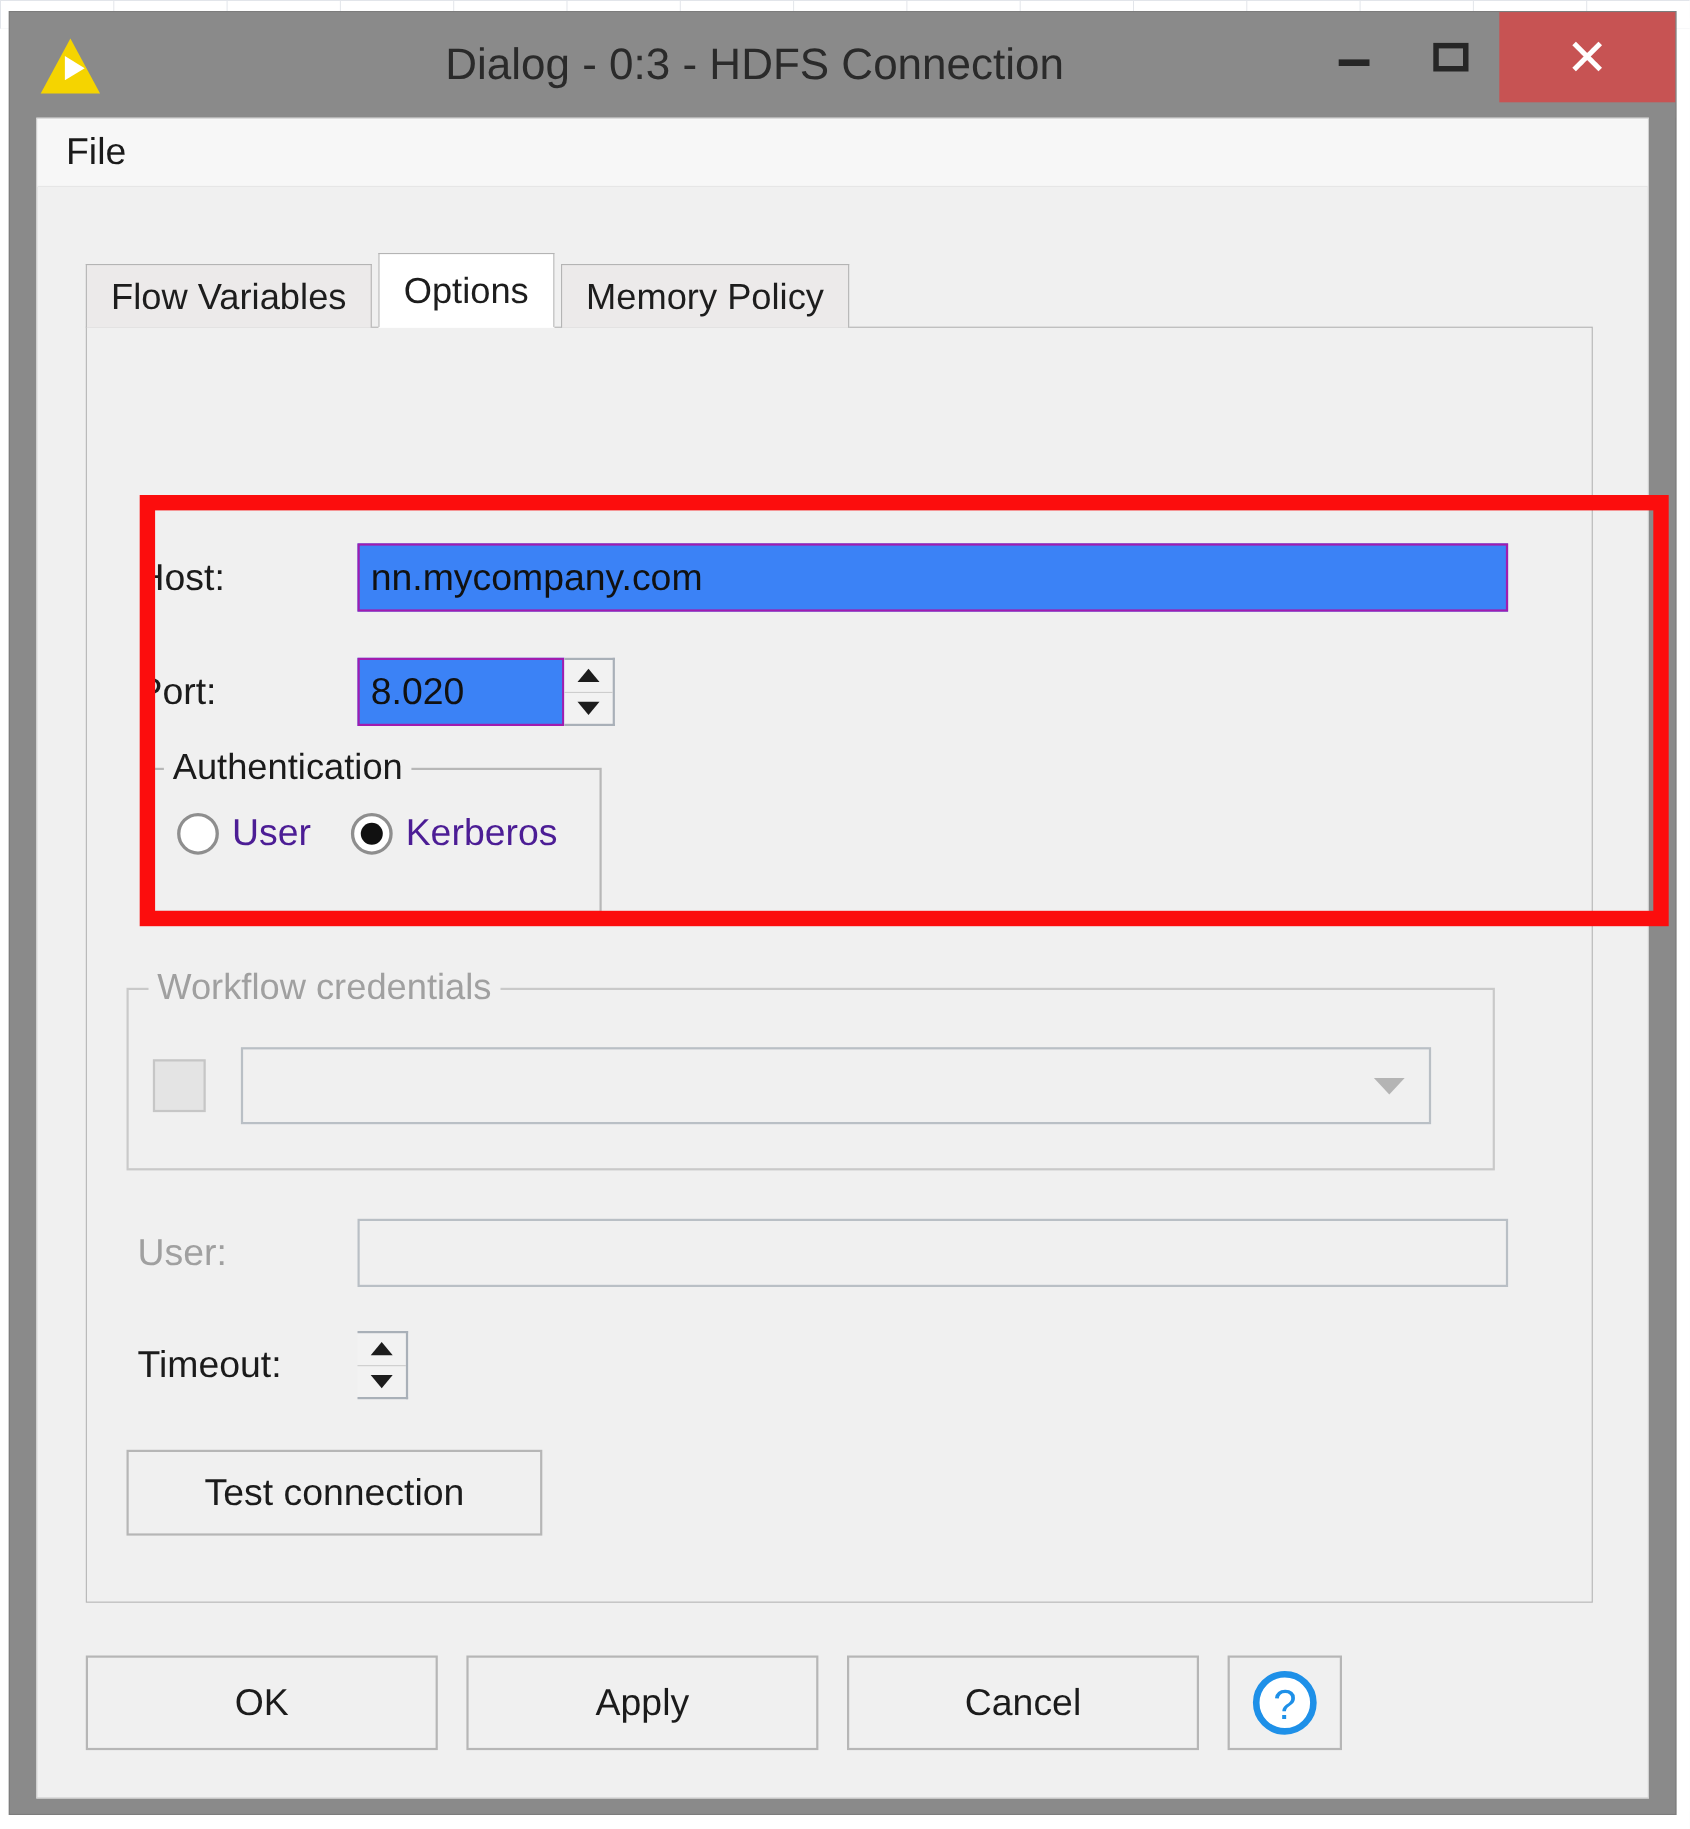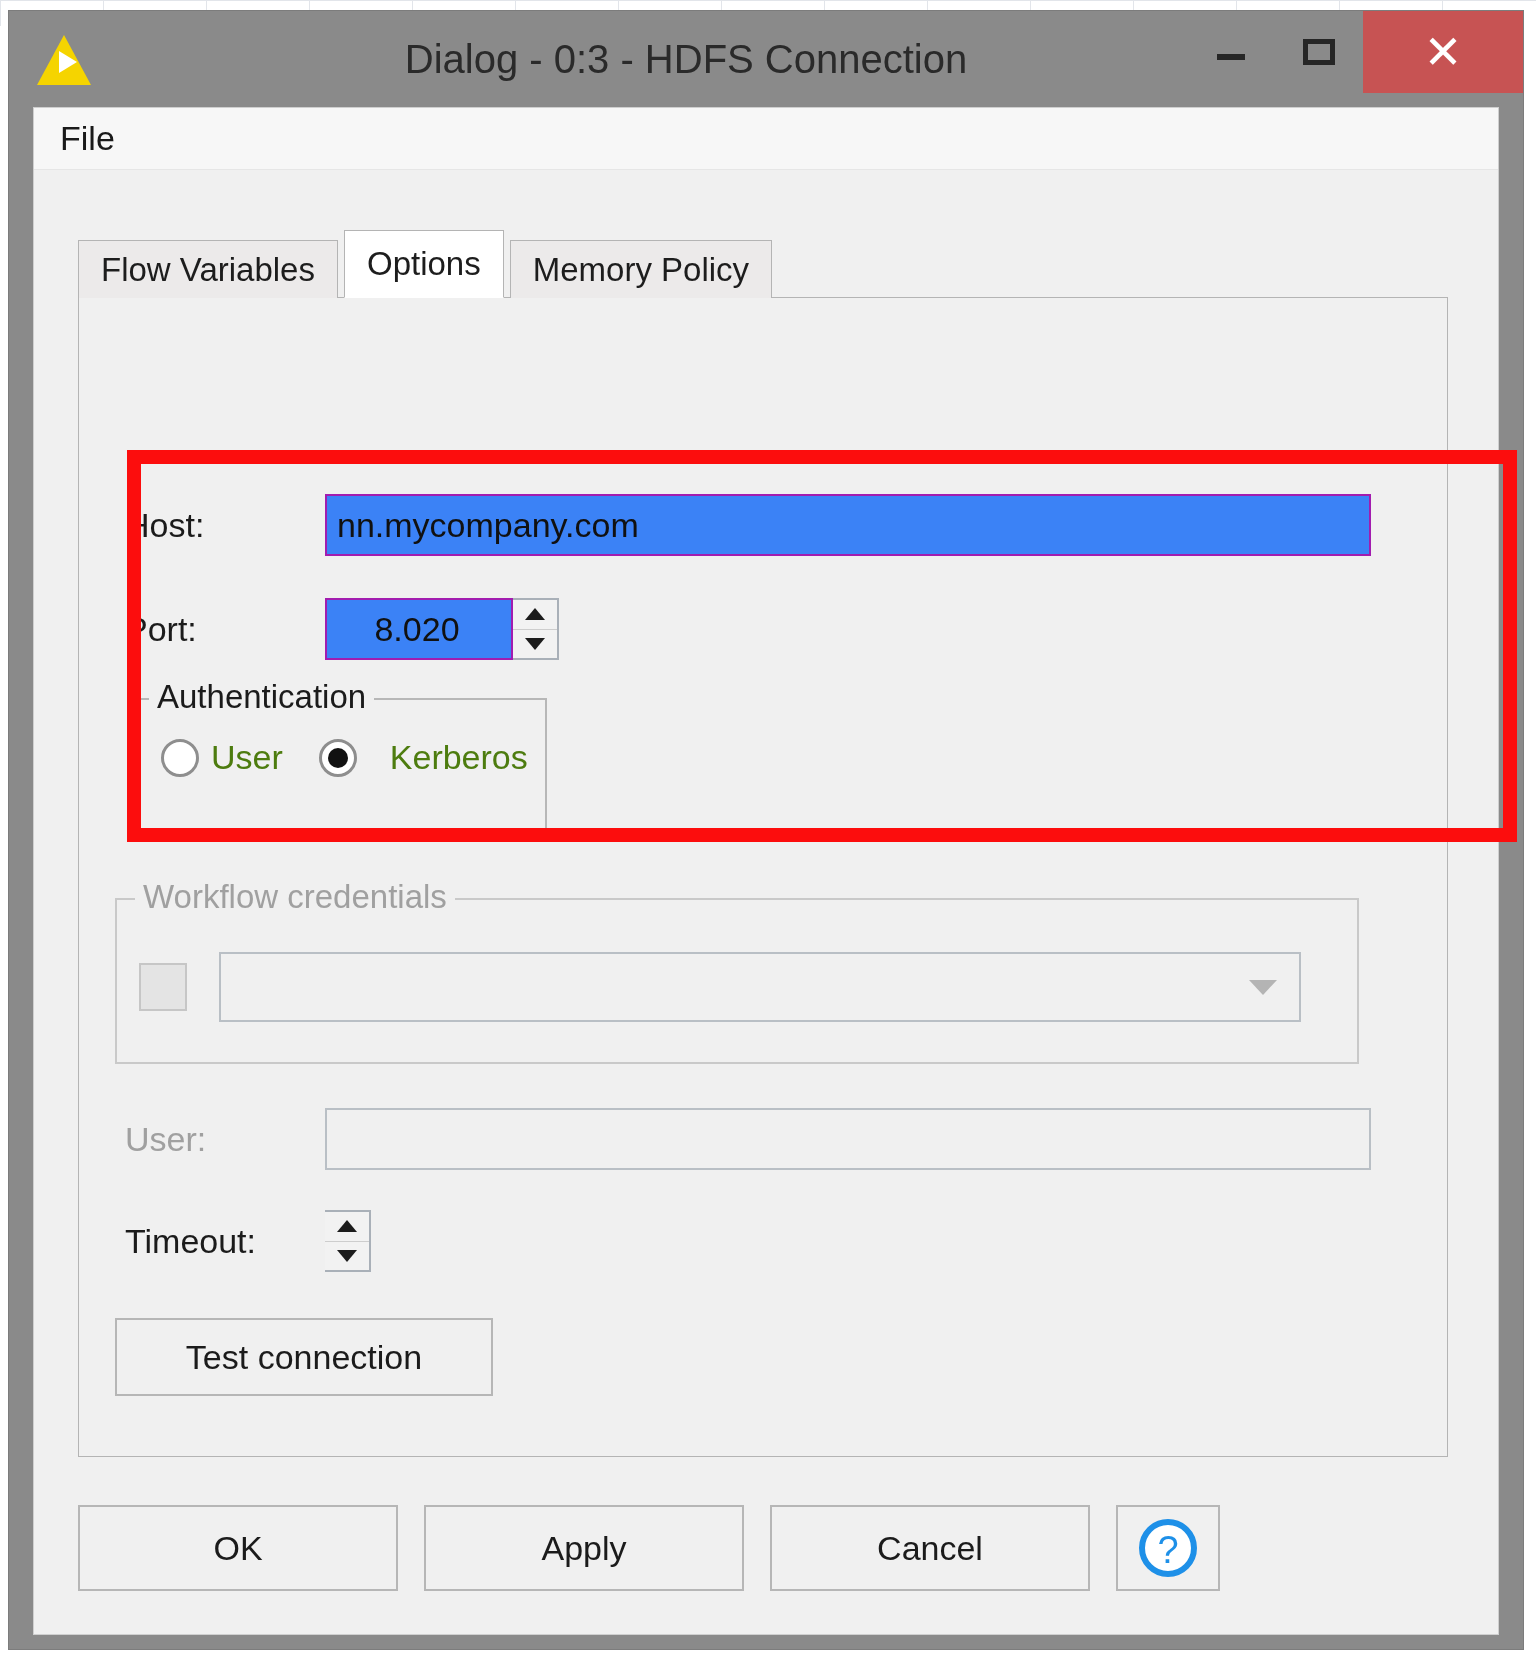--- a/index.html
+++ b/index.html
@@ -202,21 +202,21 @@
     color: #111111;
     display: flex;
     align-items: center;
     padding: 0 10px;
   }
   .textfield.disabled {
     background: #f0f0f0;
     border: 2px solid #b9bfc5;
     color: #a8a8a8;
   }
-  .textfield.num { justify-content: center; padding-right: 14px; }
+  .textfield.num { justify-content: flex-start; padding-right: 14px; }
 
   .spinner {
     width: 46px;
     border: 2px solid #a9b0b8;
     border-left: none;
     background: #f2f2f2;
     box-sizing: border-box;
     display: flex;
     flex-direction: column;
   }
@@ -266,21 +266,21 @@
     border-radius: 50%;
     background: #ffffff;
     display: inline-flex;
     align-items: center;
     justify-content: center;
     box-sizing: border-box;
   }
   .radio .dot {
     width: 20px; height: 20px; border-radius: 50%; background: #111111;
   }
-  .radio-label { font-size: 34px; color: #4d7c0f; margin-left: 12px; }
+  .radio-label { font-size: 34px; color: #4c1d95; margin-left: 12px; }
 
   
   .checkbox {
     width: 48px; height: 48px;
     background: #e4e4e4;
     border: 2px solid #c6c6c6;
     box-sizing: border-box;
   }
 
   
@@ -404,21 +404,21 @@
             </div>
           </div>
 
           <div class="groupbox" style="left:50px; top:400px; width:418px; height:132px;">
             <span class="gb-title">Authentication</span>
             <div style="position:absolute; left:30px; top:38px; display:flex; align-items:center;">
               <div class="radio-wrap">
                 <span class="radio"></span>
                 <span class="radio-label">User</span>
               </div>
-              <div class="radio-wrap" style="margin-left:36px;gap:21px;">
+              <div class="radio-wrap" style="margin-left:36px;">
                 <span class="radio">
                     <span class="dot"></span>
                   </span>
                 <span class="radio-label">Kerberos</span>
               </div>
             </div>
           </div>
 
           <div class="groupbox disabled" style="left:36px; top:600px; width:1244px; height:166px;">
             <span class="gb-title">Workflow credentials</span>

